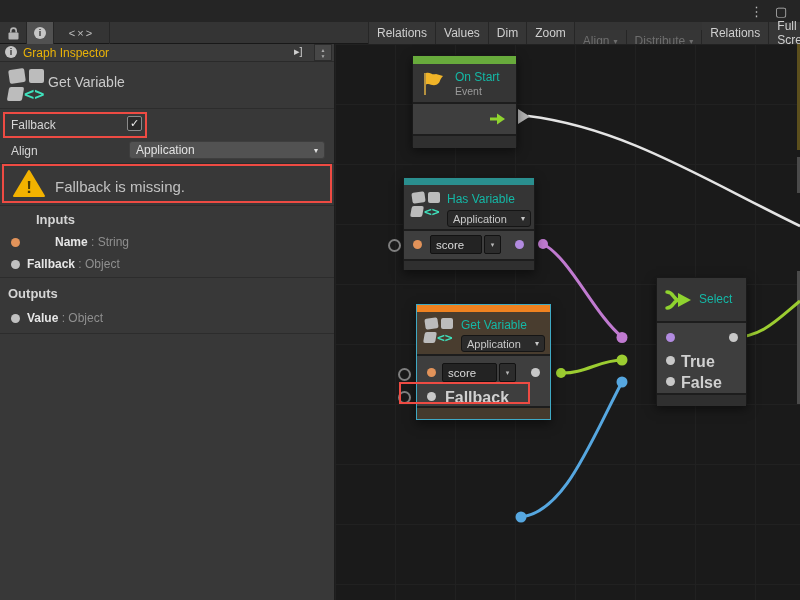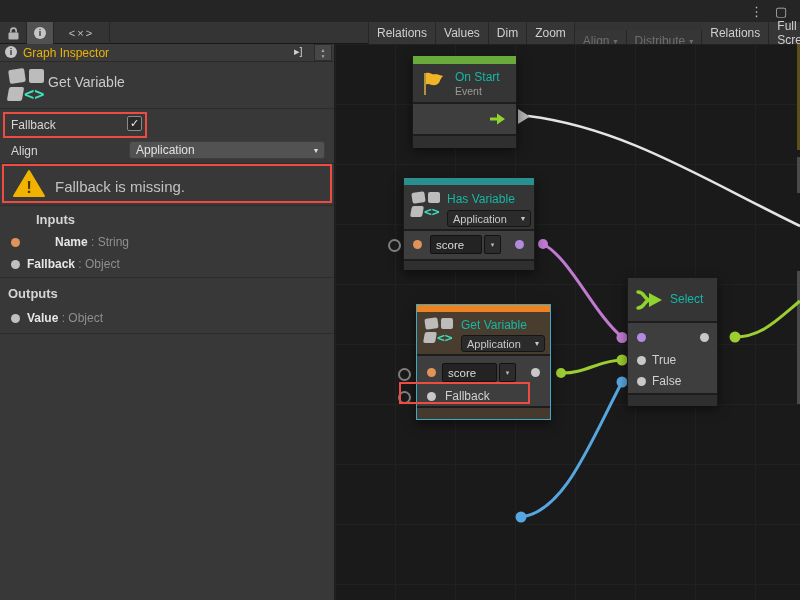--- a/index.html
+++ b/index.html
@@ -65,21 +65,21 @@
   .ntitle{position:absolute;font-size:12px;color:#14b8a6;}
   .nsub{position:absolute;font-size:10.5px;color:#9b9b9b;}
   .port{position:absolute;border-radius:50%;}
   .ring{position:absolute;width:9px;height:9px;border-radius:50%;border:2px solid #7e7e7e;background:transparent;}
   .vfield{position:absolute;background:#232323;border:1px solid #121212;border-radius:2px;color:#dadada;
           font-size:11.5px;display:flex;align-items:center;padding-left:5px;box-sizing:border-box;}
   .varrow{position:absolute;background:#2c2c2c;border:1px solid #121212;border-radius:2px;color:#b8b8b8;
           font-size:7px;display:flex;align-items:center;justify-content:center;box-sizing:border-box;}
   .ndd{position:absolute;background:#2b2b2b;border:1px solid #151515;border-radius:3px;color:#c9c9c9;
        font-size:11px;display:flex;align-items:center;justify-content:space-between;padding:0 5px;box-sizing:border-box;}
-  .plabel{position:absolute;font-size:12px;color:#d0d0d0;}
+  .plabel{position:absolute;font-size:16px;color:#d0d0d0;font-weight:bold;}
   .sliver{position:absolute;width:3px;}
 </style>
 </head>
 <body>
 
 <div id="app">
 
   <div class="abs titlebar">
     <div class="abs winctl" style="left:750px;">
       <span>⋮</span>
@@ -244,21 +244,21 @@
       <span class="port" style="left:10px;top:36px;width:9px;height:9px;background:#c8c8c8;"></span>
       <span class="plabel" style="left:28px;top:33px;">Fallback</span>
     </div>
     <div class="nfoot" style="height:11px;background:#453a2d;"></div>
   </div>
   <span class="ring abs" style="left:398px;top:368px;"></span>
   <span class="ring abs" style="left:398px;top:391px;"></span>
 
   <div class="abs redbox" style="left:399px;top:382px;width:131px;height:22px;"></div>
 
-  <div class="node" style="left:627px;top:277px;width:91px;height:128px;">
+  <div class="node" style="left:656px;top:277px;width:91px;height:128px;">
     <div class="nhead" style="height:43px;">
       <svg class="abs" style="left:8px;top:9px;" width="28" height="26" viewBox="0 0 28 26">
         <path d="M2 5 C9 5 8 13 14 13 M2 21 C9 21 8 13 14 13" stroke="#8fd32f" stroke-width="3.5" fill="none" stroke-linecap="round"></path>
         <path d="M13 6 L26 13 L13 20 Z" fill="#8fd32f"></path>
       </svg>
       <span class="ntitle" style="left:42px;top:14px;">Select</span>
     </div>
     <div class="nbody" style="height:70px;">
       <span class="port" style="left:9px;top:10px;width:9px;height:9px;background:#b28be0;"></span>
       <span class="port" style="left:72px;top:10px;width:9px;height:9px;background:#c8c8c8;"></span>

